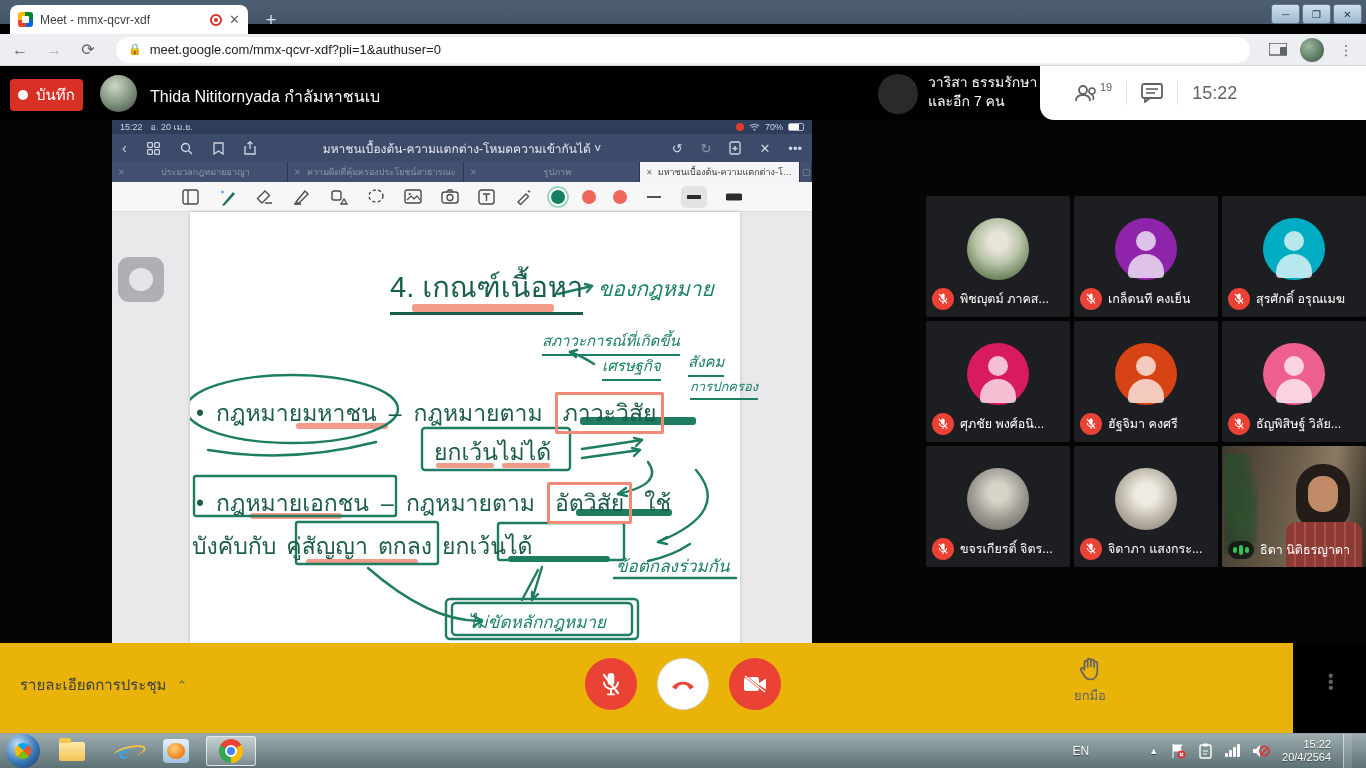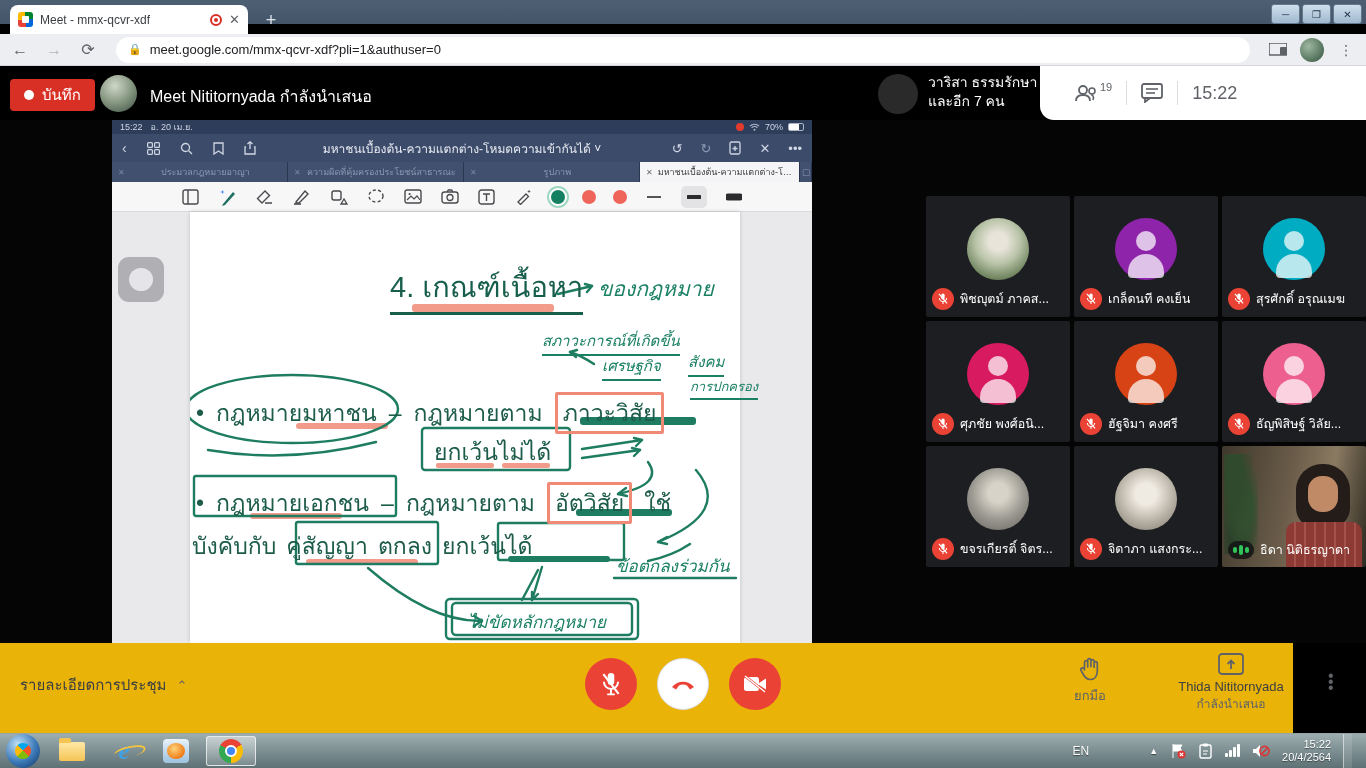--- a/index.html
+++ b/index.html
@@ -31,21 +31,21 @@
   .omnibox{flex:1;height:26px;background:#fff;border-radius:13px;display:flex;align-items:center;
            padding:0 12px;gap:8px;margin:0 6px;}
   .lock{font-size:11px;color:#5f6368;}
   .url{font-size:13px;color:#202124;}
   .avatar-s{width:24px;height:24px;border-radius:50%;background:radial-gradient(circle at 35% 35%,#9fb8a0,#5c7a64 60%,#34503e);}
   .kebab{color:#5f6368;font-size:14px;letter-spacing:0;}
 
   
   .meetbar{left:0;top:66px;width:1366px;height:54px;background:#000;}
   .recchip{left:10px;top:13px;height:32px;background:#d93025;border-radius:4px;display:flex;
-           align-items:center;gap:8px;padding:0 14px;color:#fff;font-size:15px;}
+           align-items:center;gap:8px;padding:0 8px;color:#fff;font-size:15px;}
   .recchip .dot{width:10px;height:10px;background:#fff;border-radius:50%;}
   .pres-avatar{left:100px;top:9px;width:37px;height:37px;border-radius:50%;
       background:radial-gradient(circle at 40% 30%,#cfd8c8,#7d8f79 55%,#3c4c44);}
   .pres-name{left:150px;top:18px;color:#fff;font-size:16px;}
   .roster-av{left:878px;top:8px;width:40px;height:40px;border-radius:50%;background:#2a2a2a;}
   .roster{left:928px;top:7px;color:#fff;font-size:14px;line-height:19px;}
   .toppanel{left:1040px;top:0px;width:326px;height:54px;background:#fff;border-radius:0 0 0 14px;
             display:flex;align-items:center;}
   .ppl{display:flex;align-items:flex-start;margin-left:34px;}
   .cnt{font-size:11px;color:#5f6368;margin-top:-2px;}
@@ -213,21 +213,21 @@
     <div class="avatar-s"></div>
     <div class="navbtn ic kebab">⋮</div>
   </div>
 
   <div class="abs meetbar">
     <div class="abs recchip">
       <span class="dot"></span>
       <span>บันทึก</span>
     </div>
     <div class="abs pres-avatar"></div>
-    <div class="abs pres-name">Meet Nititornyada กำลังนำเสนอ</div>
+    <div class="abs pres-name">Thida Nititornyada กำลัมหาชนเบ</div>
     <div class="abs roster-av"></div>
     <div class="abs roster">
       <div>วาริสา ธรรมรักษา</div>
       <div>และอีก 7 คน</div>
     </div>
     <div class="abs toppanel">
       <div class="ppl">
         <svg width="26" height="20" viewBox="0 0 26 20">
             <circle cx="9" cy="7" r="4" fill="none" stroke="#5f6368" stroke-width="1.8"></circle>
             <path d="M2 18c0-4 3-6 7-6s7 2 7 6" fill="none" stroke="#5f6368" stroke-width="1.8"></path>
@@ -650,28 +650,20 @@
           <line x1="2" y1="1" x2="22" y2="17" stroke="#fff" stroke-width="1.4"></line>
         </svg>
     </div>
     <div class="abs raise">
       <svg width="22" height="24" viewBox="0 0 22 24" style="margin:0 auto;">
           <g fill="none" stroke="#5f6368" stroke-width="1.7" stroke-linecap="round">
             <path d="M5.5 11V5.2a1.6 1.6 0 0 1 3.2 0V10M8.7 9.5V3.2a1.6 1.6 0 0 1 3.2 0V9.5M11.9 9.5V4.2a1.6 1.6 0 0 1 3.2 0V10M15.1 10.2V6.2a1.6 1.6 0 0 1 3.2 0V14c0 5-2.8 8.5-7 8.5-3.6 0-5.2-1.7-7.2-5.5L2 13.4a1.7 1.7 0 0 1 3-1.6l.5 1"></path>
           </g>
         </svg>
       <div class="lbl">ยกมือ</div>
-    </div>
-    <div class="abs presbox">
-      <svg width="26" height="22" viewBox="0 0 26 22" style="margin:0 auto;">
-          <rect x="1" y="1" width="24" height="20" rx="3" fill="none" stroke="#5f6368" stroke-width="1.8"></rect>
-          <path d="M13 16V8M9.6 11L13 7.6l3.4 3.4" stroke="#5f6368" stroke-width="1.8" fill="none"></path>
-        </svg>
-      <div class="ln1">Thida Nititornyada</div>
-      <div class="ln2">กำลังนำเสนอ</div>
     </div>
     <div class="abs dots3">•<br>•<br>•</div>
   </div>
 
   <div class="abs taskbar">
     <div class="orb"></div>
     <div class="tbicon">
         <div class="folder"></div>
       </div>
     <div class="tbicon">

